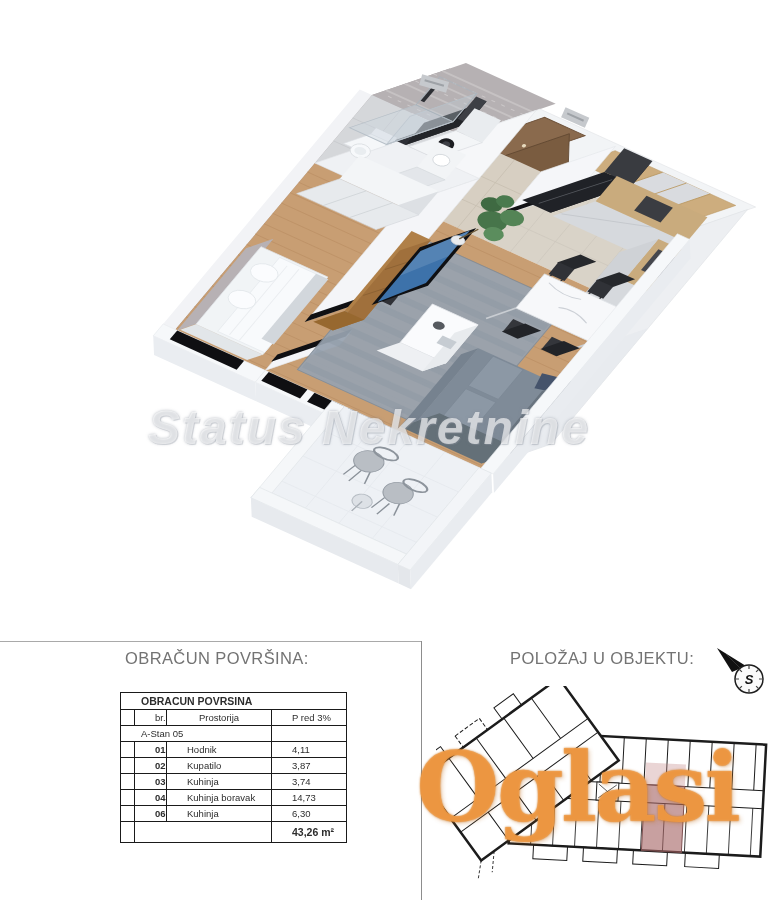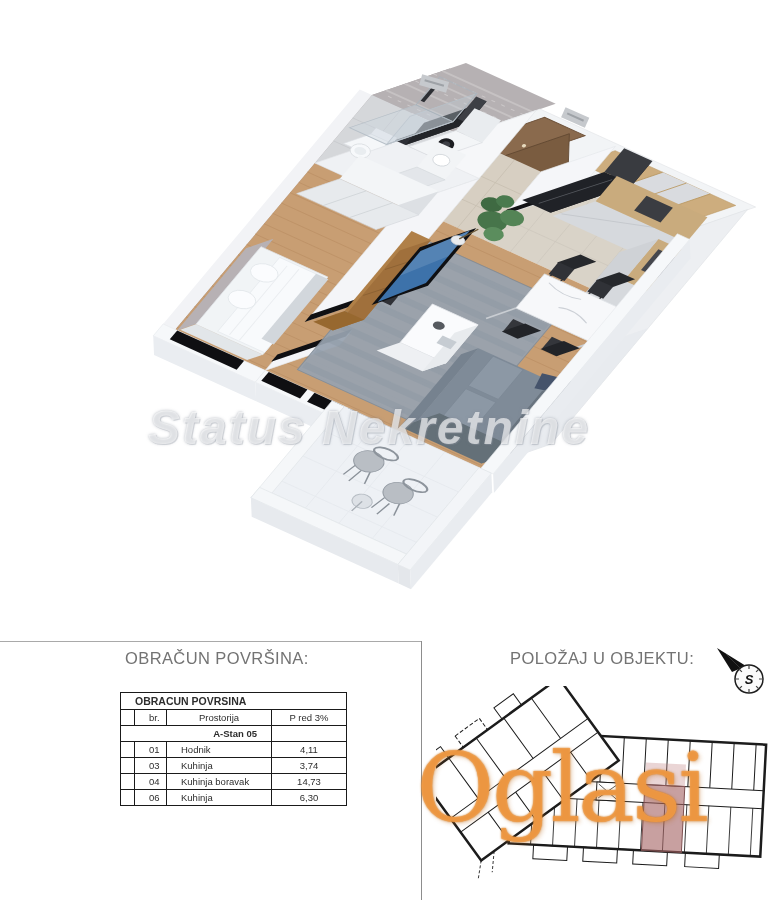--- a/index.html
+++ b/index.html
@@ -10,30 +10,30 @@
   .wm-plan{position:absolute;left:148px;top:400px;font-size:48px;font-style:italic;font-weight:bold;
        color:rgba(255,255,255,0.62);letter-spacing:2px;white-space:nowrap;
        text-shadow:0 0 3px rgba(125,133,146,0.55),1px 1px 0 rgba(150,158,170,0.28);pointer-events:none;}
   .hrule{position:absolute;left:0;top:641px;width:421px;height:1px;background:#a9a9a9;}
   .vdivider{position:absolute;left:421px;top:641px;width:1px;height:259px;background:#8d8d8d;}
   .heading{position:absolute;font-size:16.5px;color:#737373;letter-spacing:.4px;white-space:nowrap;}
   .heading-areas{left:125px;top:649px;}
   .heading-position{left:510px;top:649px;}
   .areas-table{position:absolute;left:120px;top:692px;border-collapse:collapse;table-layout:fixed;
        width:226px;font-size:9.5px;color:#2d2d2d;}
-  .areas-table td{border:1px solid #1a1a1a;padding:0 14px;height:15px;overflow:hidden;white-space:nowrap;}
+  .areas-table td{border:1px solid #1a1a1a;padding:0 20px;height:15px;overflow:hidden;white-space:nowrap;}
   .t-title td{font-weight:bold;font-size:10.5px;height:16px;}
   .t-head td{text-align:center;margin-left:29px;}
-  .t-astan td{font-weight:bold;text-align:right;}
-  .c-br{text-align:center;}
-  .c-val{text-align:center;}
+  .t-astan td{font-weight:normal;}
+  .c-br{text-align:center;font-weight:bold;}
+  .c-val{text-align:left;}
   .t-total td{font-weight:bold;font-size:10.5px;height:20px;text-align:right;}
   .compass{position:absolute;left:712px;top:642px;}
   .bplan{position:absolute;left:436px;top:686px;}
-  .wm-oglasi{position:absolute;left:416px;top:740px;font-family:"DejaVu Serif",serif;font-weight:normal;
+  .wm-oglasi{position:absolute;left:416px;top:740px;font-family:"DejaVu Serif",serif;font-weight:bold;
        font-size:96px;line-height:1;letter-spacing:-3px;color:rgba(242,158,74,0.80);
        text-shadow:0 0 2px #d0791e,2px 2px 4px rgba(185,105,30,0.30);pointer-events:none;}
 </style>
 </head>
 <body>
 
 <div class="stage">
 <svg class="iso-svg" width="774" height="640" viewBox="0 0 774 640">
   <g transform="matrix(0.88 0.40 -0.62 0.74 372 95)">
 
@@ -256,35 +256,46 @@
         <td></td>
       </tr>
   <tr>
         <td></td>
         <td class="c-br">01</td>
         <td>Hodnik</td>
         <td class="c-val">4,11</td>
       </tr>
   <tr>
         <td></td>
+        <td class="c-br">02</td>
+        <td>Kupatilo</td>
+        <td class="c-val">3,87</td>
+      </tr>
+  <tr>
+        <td></td>
         <td class="c-br">03</td>
         <td>Kuhinja</td>
         <td class="c-val">3,74</td>
       </tr>
   <tr>
         <td></td>
         <td class="c-br">04</td>
         <td>Kuhinja boravak</td>
         <td class="c-val">14,73</td>
       </tr>
   <tr>
         <td></td>
         <td class="c-br">06</td>
         <td>Kuhinja</td>
         <td class="c-val">6,30</td>
+      </tr>
+  <tr class="t-total">
+        <td></td>
+        <td colspan="2"></td>
+        <td>43,26 m²</td>
       </tr>
 </tbody>
   </table>
 
 <div class="heading heading-position">POLOŽAJ U OBJEKTU:</div>
 
 <svg class="compass" width="58" height="56" viewBox="0 0 58 56">
   <polygon points="5,6 34,24 20,30" fill="#111111"></polygon>
   <line x1="14" y1="12" x2="32" y2="30" stroke="#333333" stroke-width="1"></line>
   <circle cx="37" cy="37" r="14" fill="#fafafa" stroke="#1d1d1d" stroke-width="1.5"></circle>

